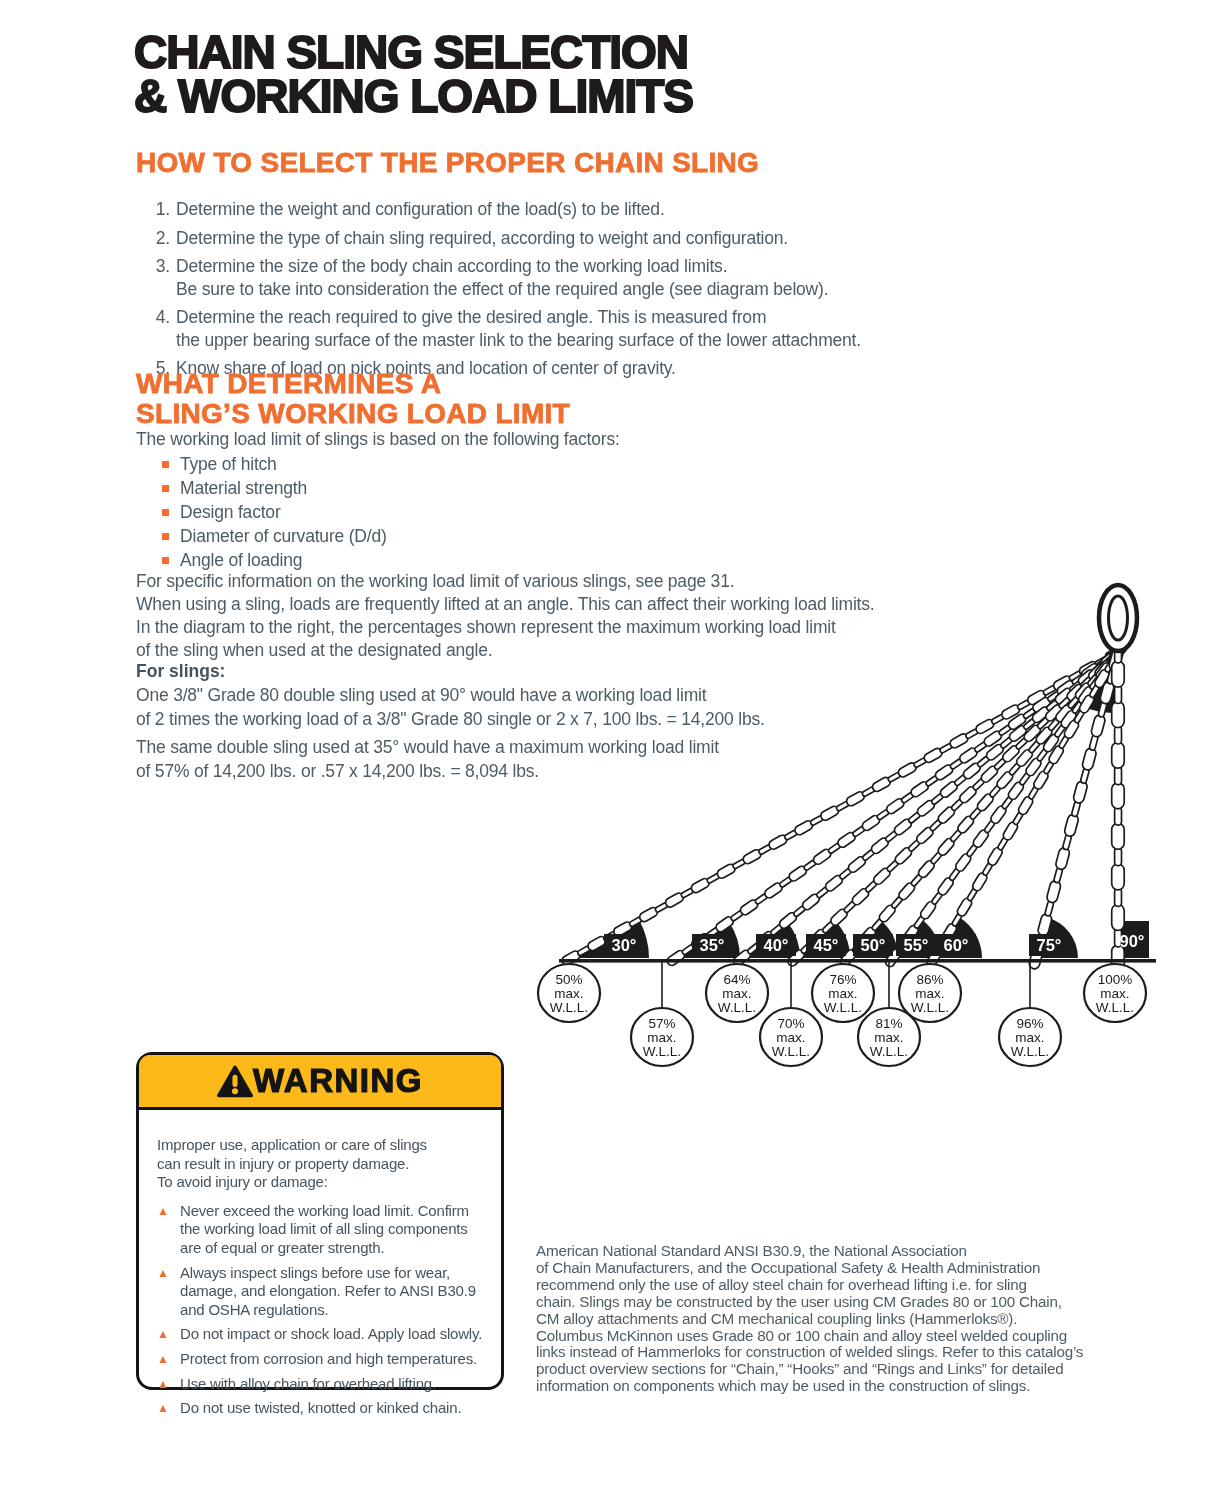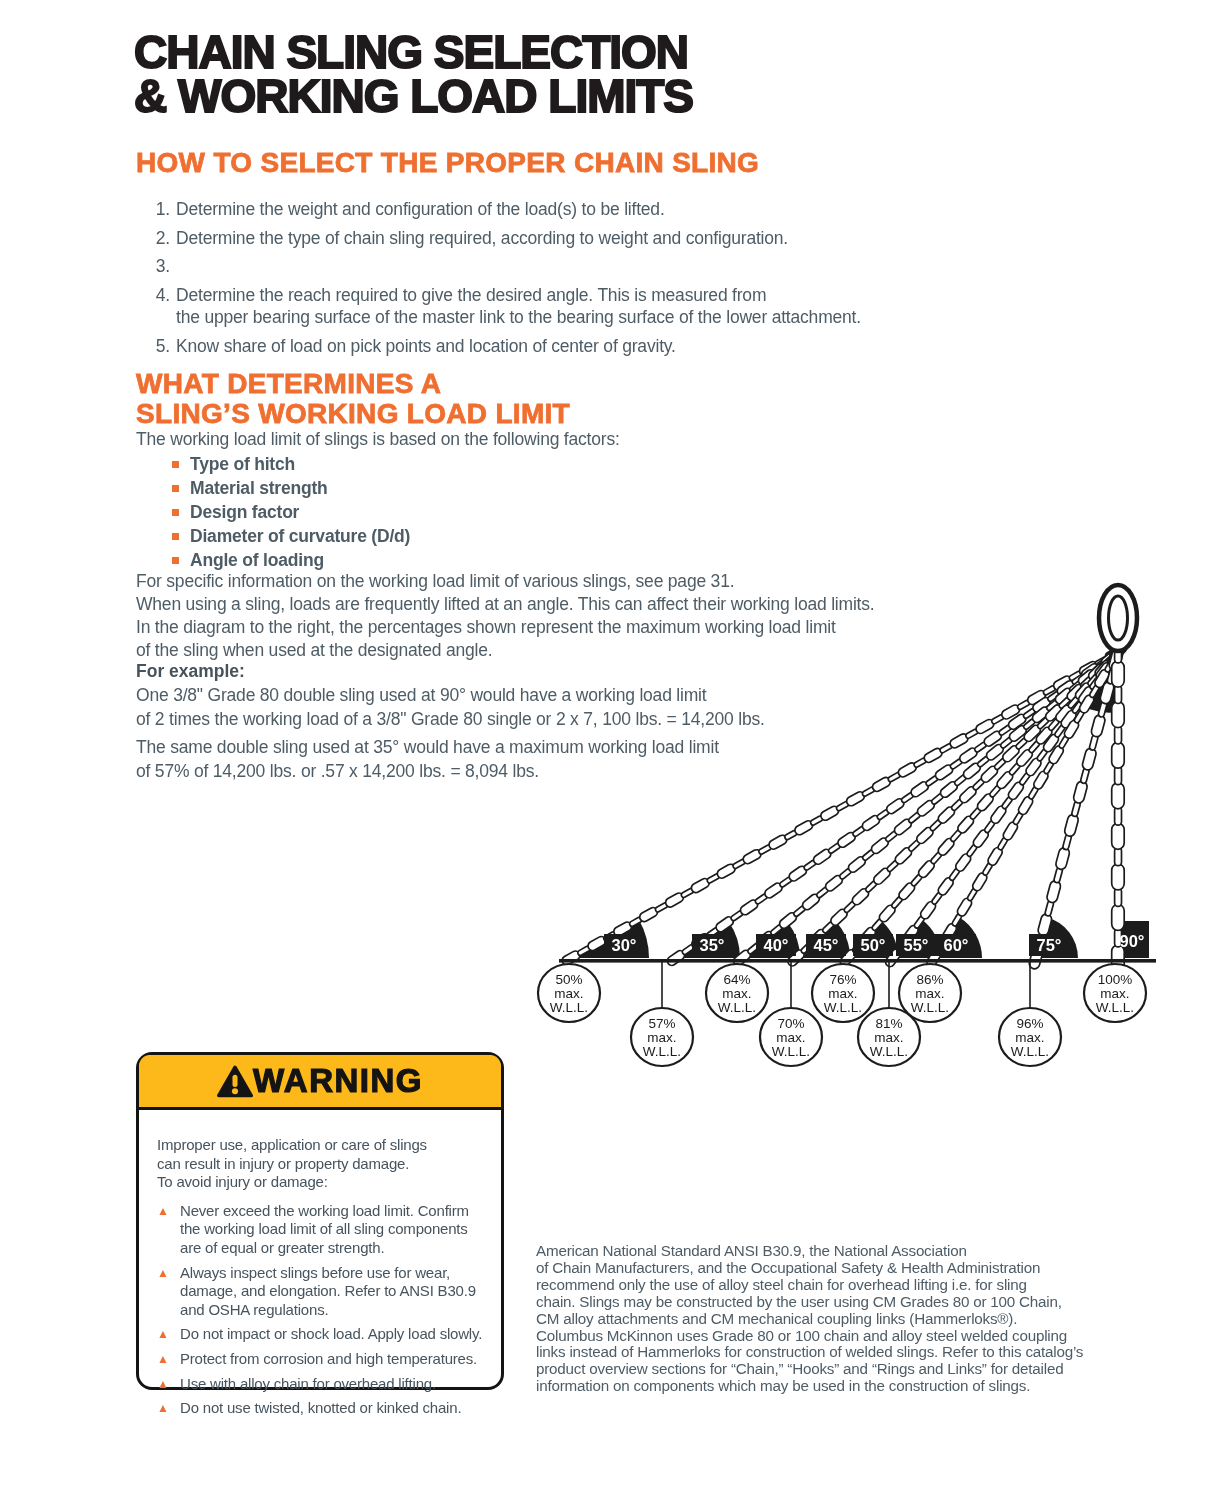--- a/index.html
+++ b/index.html
@@ -23,21 +23,21 @@
 
   .body-text { color:#4e5c66; font-size:17.5px; letter-spacing:-0.2px; }
 
   .steps { position:absolute; left:122px; top:198px; width:790px; }
   .step { display:flex; margin-bottom:6px; line-height:22.5px; }
   .step .num { width:22px; text-align:right; flex:0 0 22px; }
   .step .txt { margin-left:6px; }
 
   .wll-intro { position:absolute; left:110px; top:428px; line-height:22px; }
 
-  .factors { position:absolute; left:146px; top:452px;font-weight:bold; }
+  .factors { position:absolute; left:136px; top:452px; }
   .factor { display:flex; align-items:center; height:24.2px; }
   .sq { width:7px; height:7px; background:#ef6f31; flex:0 0 7px; margin-right:11px; }
 
   .para-info { position:absolute; left:110px; top:570px; line-height:23px; }
   .example-label { position:absolute; left:110px; top:661px; font-weight:bold; color:#46535d; font-size:17.5px; }
   .example1 { position:absolute; left:110px; top:684px; line-height:23.5px; }
   .example2 { position:absolute; left:110px; top:736px; line-height:23.5px; }
 
   .diagram-wrap { position:absolute; left:505px; top:575px; width:645px; height:505px; }
   .diagram-wrap svg { display:block; width:645px; height:505px; font-family:inherit; }
@@ -76,20 +76,22 @@
     <div class="step">
       <span class="num">1.</span>
       <span class="txt pre">Determine the weight and configuration of the load(s) to be lifted.</span>
     </div>
     <div class="step">
       <span class="num">2.</span>
       <span class="txt pre">Determine the type of chain sling required, according to weight and configuration.</span>
     </div>
     <div class="step">
       <span class="num">3.</span>
+      <span class="txt pre">Determine the size of the body chain according to the working load limits.
+Be sure to take into consideration the effect of the required angle (see diagram below).</span>
     </div>
     <div class="step">
       <span class="num">4.</span>
       <span class="txt pre">Determine the reach required to give the desired angle. This is measured from
 the upper bearing surface of the master link to the bearing surface of the lower attachment.</span>
     </div>
     <div class="step">
       <span class="num">5.</span>
       <span class="txt pre">Know share of load on pick points and location of center of gravity.</span>
     </div>
@@ -120,21 +122,21 @@
     <div class="factor">
         <span class="sq"></span>
         <span>Angle of loading</span>
       </div>
   </div>
 
   <div class="para-info body-text pre">For specific information on the working load limit of various slings, see page 31.
 When using a sling, loads are frequently lifted at an angle. This can affect their working load limits.
 In the diagram to the right, the percentages shown represent the maximum working load limit
 of the sling when used at the designated angle.</div>
-  <div class="example-label">For example:</div>
+  <div class="example-label">For slings:</div>
   <div class="example1 body-text pre">One 3/8" Grade 80 double sling used at 90° would have a working load limit
 of 2 times the working load of a 3/8" Grade 80 single or 2 x 7, 100 lbs. = 14,200 lbs.</div>
   <div class="example2 body-text pre">The same double sling used at 35° would have a maximum working load limit
 of 57% of 14,200 lbs. or .57 x 14,200 lbs. = 8,094 lbs.</div>
 
   <div class="diagram-wrap">
     <svg id="diagram-svg" viewBox="505 575 645 505">
         <path d="M 545 958 L 623 958 A 78 78 0 0 0 613.1 919.9 Z" fill="#1c1c1c"></path>
         <path d="M 650 958 L 714 958 A 64 64 0 0 0 702.6 921.6 Z" fill="#1c1c1c"></path>
         <path d="M 716 958 L 774 958 A 58 58 0 0 0 761.0 921.4 Z" fill="#1c1c1c"></path>

